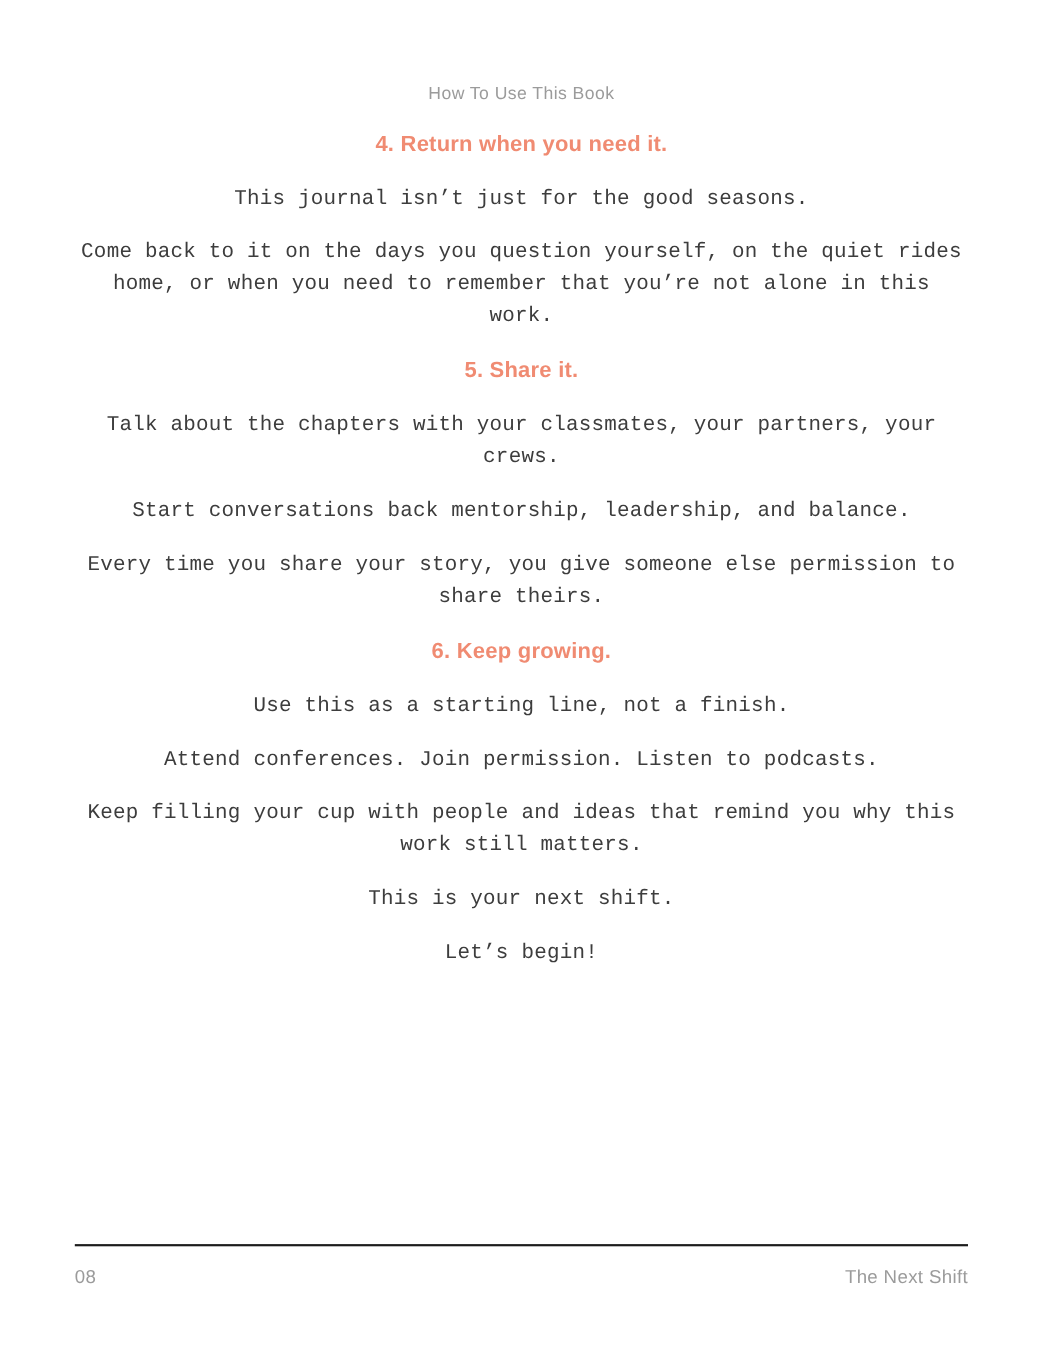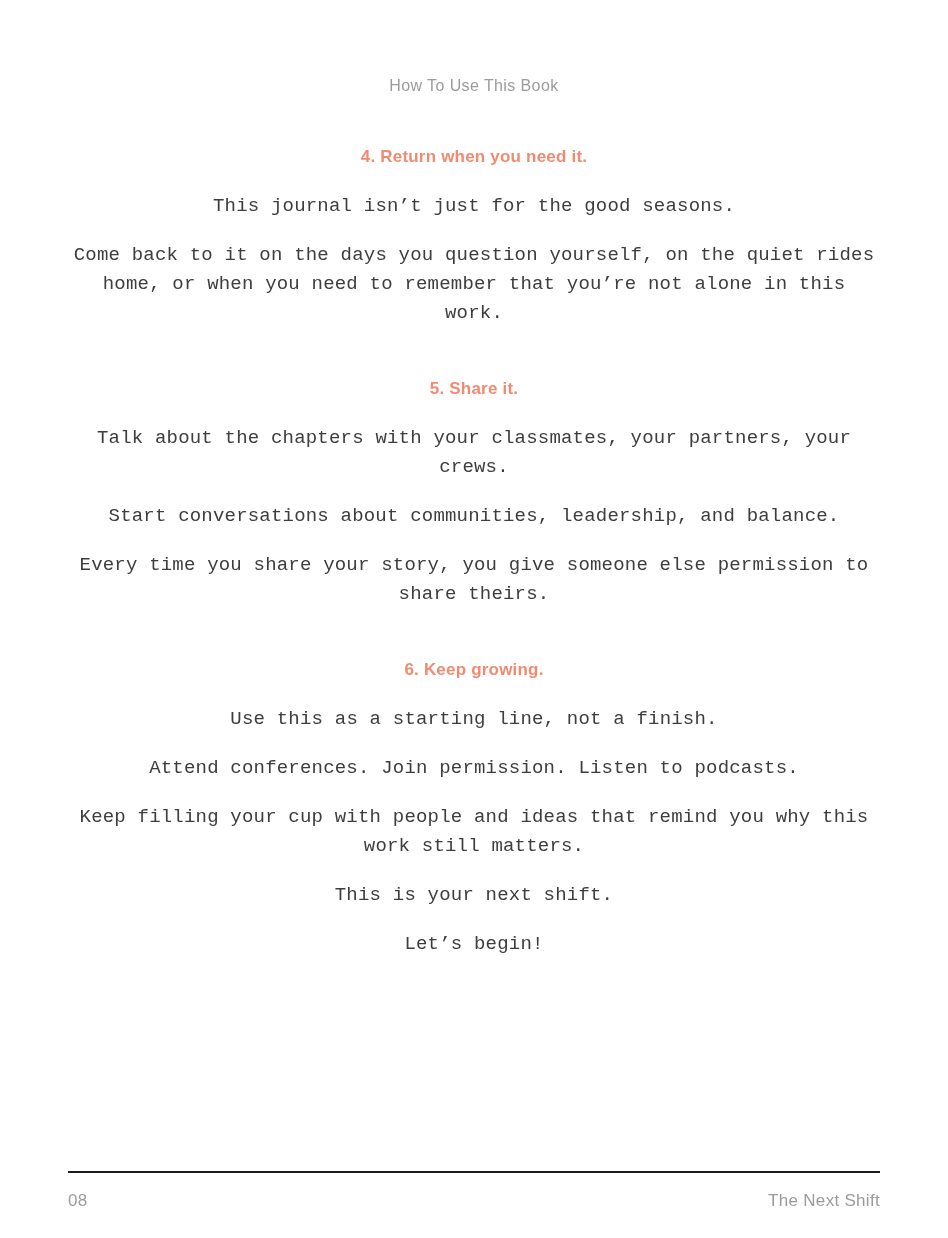--- a/index.html
+++ b/index.html
@@ -26,26 +26,26 @@
   .content {
     padding: 76px 68px 0 68px;
   }
   .doc-label {
     font-size: 16px;
     line-height: 20px;
     color: var(--muted);
     letter-spacing: 0.4px;
   }
   .section-heading {
-    font-size: 17px;
+    font-size: 20px;
     line-height: 30px;
     font-weight: bold;
     color: var(--accent);
     letter-spacing: 0.2px;
-    margin: 46px 0 20px 0;
+    margin: 20px 0 20px 0;
   }
   .para {
     font-size: 19px;
     line-height: 29px;
     color: var(--body);
     letter-spacing: 0.2px;
     margin: 0 0 20px 0;
     max-width: 820px;
     font-family: Liberation Mono, monospace;
   }
@@ -55,41 +55,40 @@
     left: 68px;
     right: 68px;
     border-top: 2px solid var(--rule);
     padding-top: 18px;
     display: flex;
     justify-content: space-between;
     align-items: baseline;
     font-size: 17px;
     color: var(--muted);
     letter-spacing: 0.3px;
-    margin-top: 40px;
   }
 </style>
 </head>
 <body>
 
 <div class="page">
   <div class="content">
 
     <div class="doc-label">How To Use This Book</div>
 
     <section>
       <h2 class="section-heading">4. Return when you need it.</h2>
       <p class="para">This journal isn’t just for the good seasons.</p>
       <p class="para">Come back to it on the days you question yourself, on the quiet rides home, or when you need to remember that you’re not alone in this work.</p>
     </section>
 
     <section>
       <h2 class="section-heading">5. Share it.</h2>
       <p class="para">Talk about the chapters with your classmates, your partners, your crews.</p>
-      <p class="para">Start conversations about communities, leadership, and balance.</p>
+      <p class="para">Start conversations back mentorship, leadership, and balance.</p>
       <p class="para">Every time you share your story, you give someone else permission to share theirs.</p>
     </section>
 
     <section>
       <h2 class="section-heading">6. Keep growing.</h2>
       <p class="para">Use this as a starting line, not a finish.</p>
       <p class="para">Attend conferences. Join permission. Listen to podcasts.</p>
       <p class="para">Keep filling your cup with people and ideas that remind you why this work still matters.</p>
       <p class="para">This is your next shift.</p>
       <p class="para">Let’s begin!</p>

